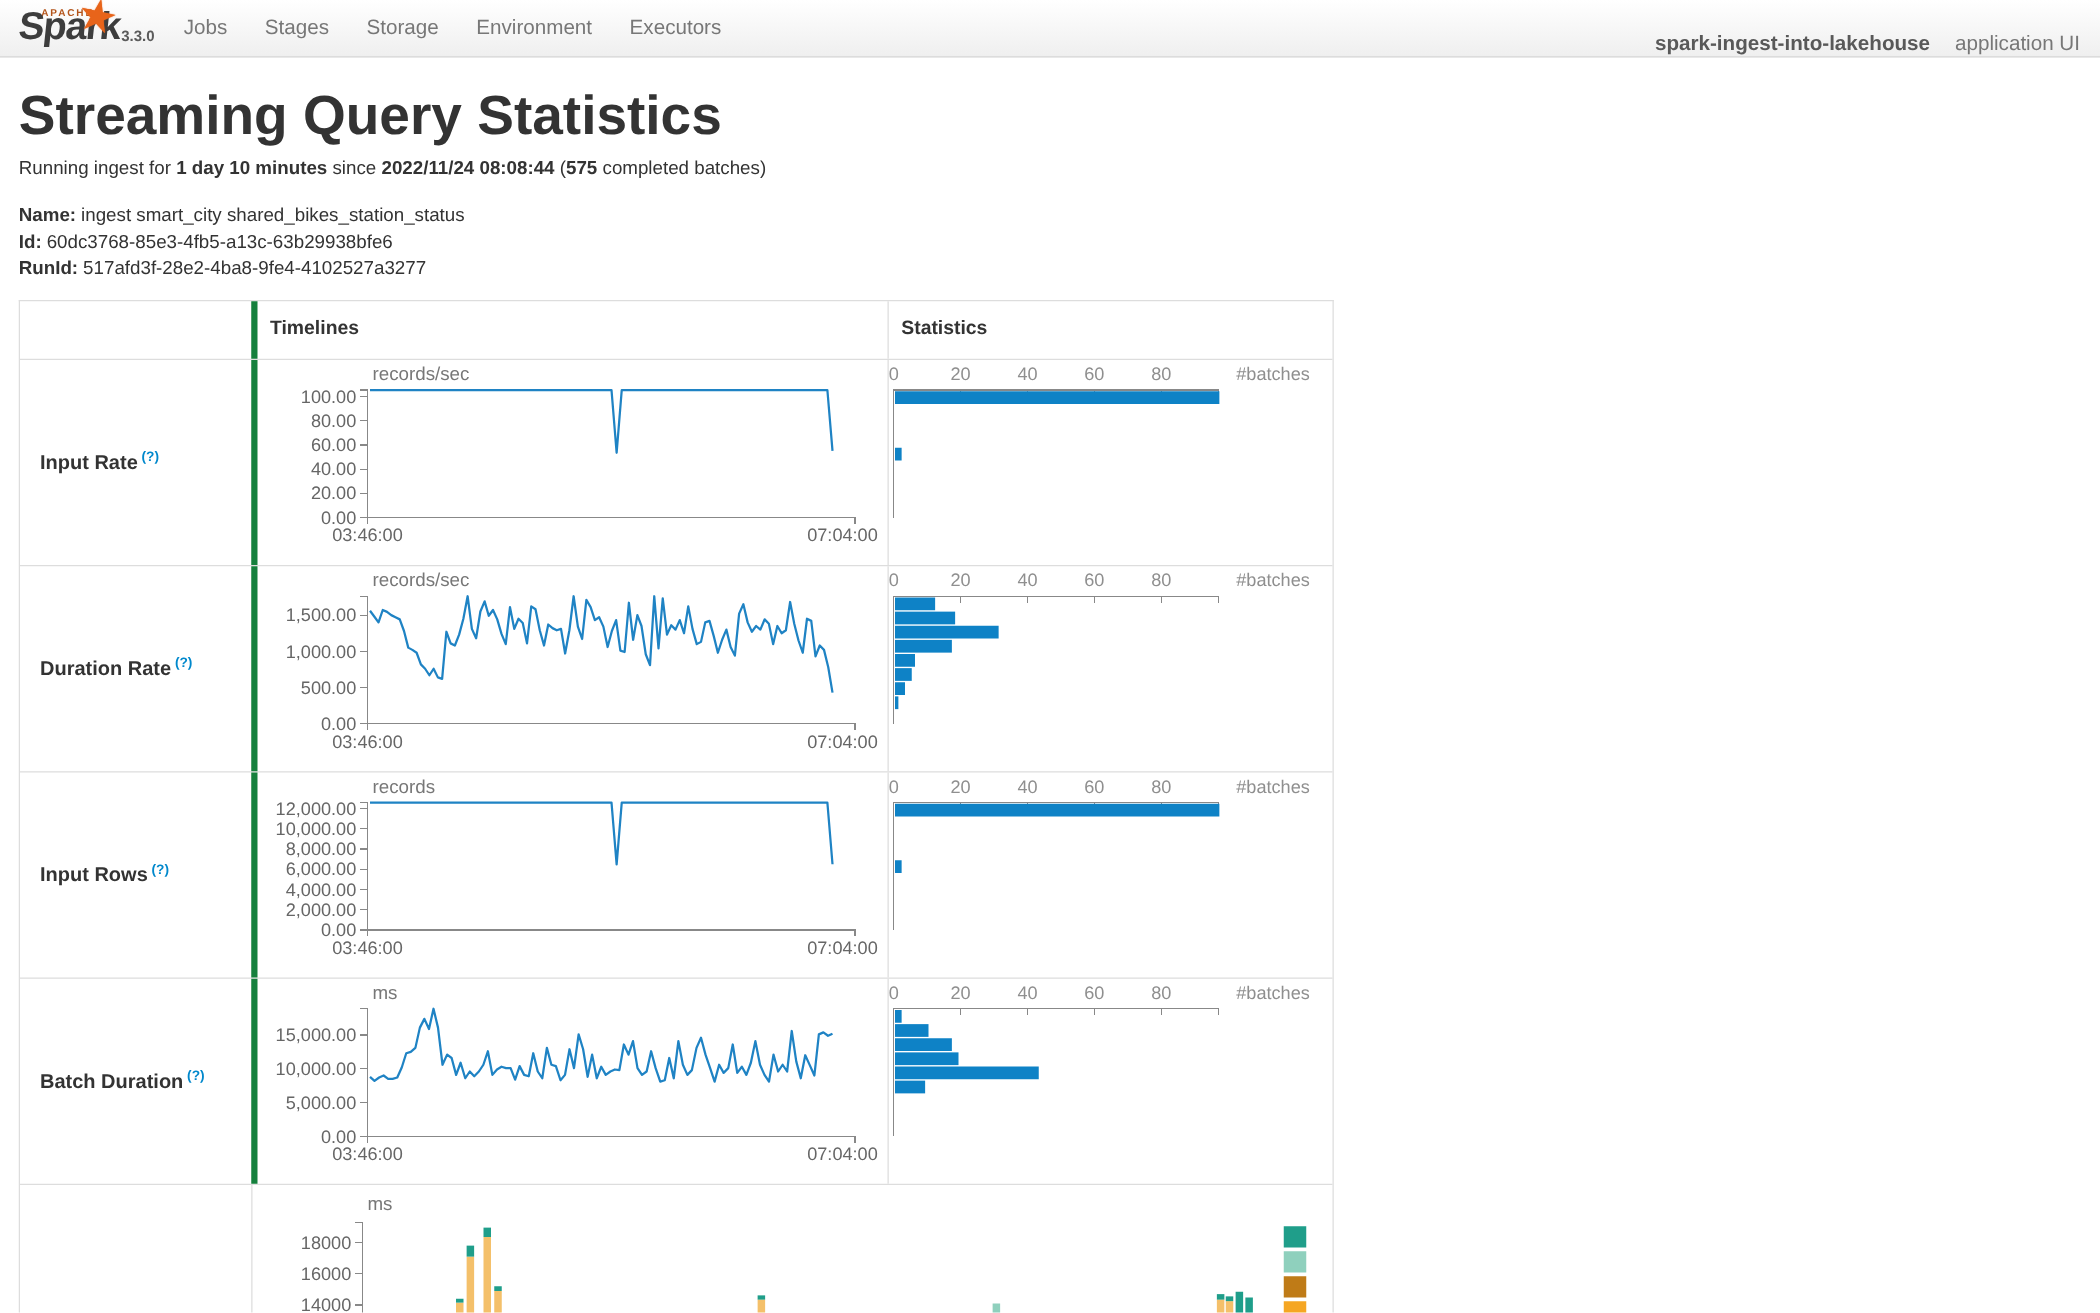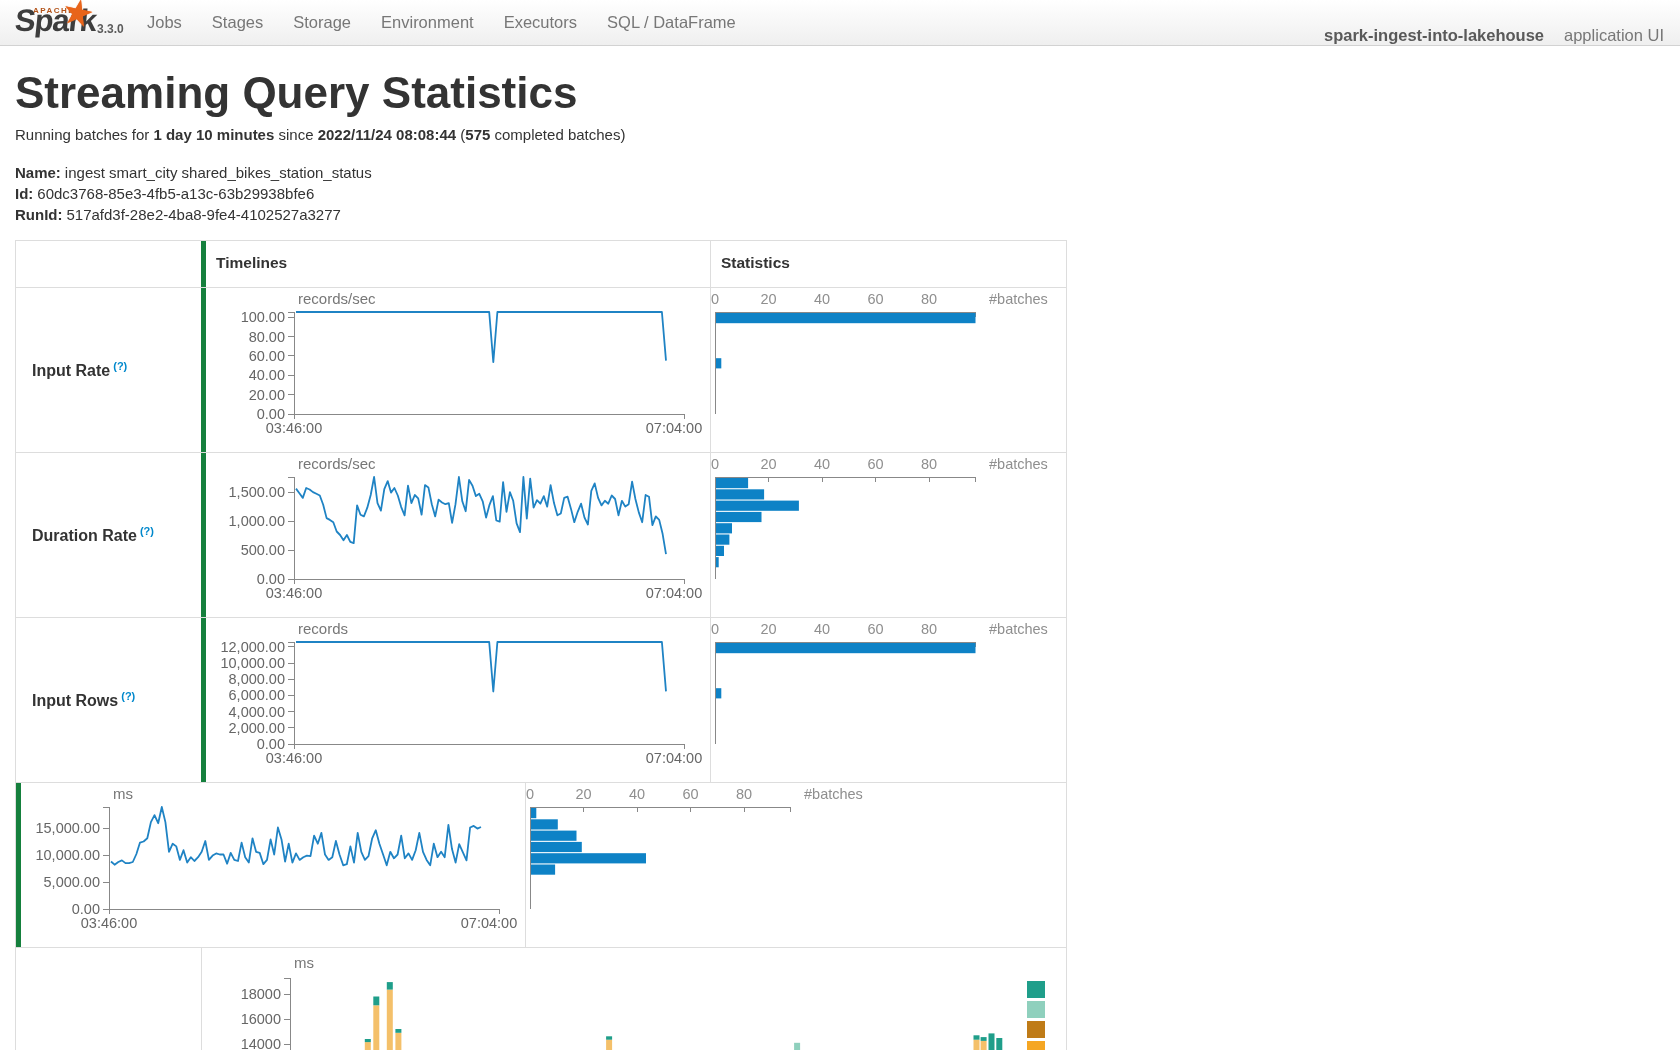--- a/index.html
+++ b/index.html
@@ -67,32 +67,31 @@
     <span class="logo-word">Spark</span>
     <span class="logo-star">★</span>
     <span class="logo-version">3.3.0</span>
   </div>
   <ul class="tabs">
     <li class="tab">Jobs</li>
     <li class="tab">Stages</li>
     <li class="tab">Storage</li>
     <li class="tab">Environment</li>
     <li class="tab">Executors</li>
-    <li class="tab">SQL / DataFrame</li>
   </ul>
   <div class="app-title">
     <span class="strong">spark-ingest-into-lakehouse</span>
     <span class="rest">application UI</span>
   </div>
 </div>
 
 <h2 class="page-title">Streaming Query Statistics</h2>
 
 <div class="running-line">
-  <span>Running batches for </span><b>1 day 10 minutes</b><span> since </span><b>2022/11/24 08:08:44</b><span> (</span><b>575</b><span> completed batches)</span>
+  <span>Running ingest for </span><b>1 day 10 minutes</b><span> since </span><b>2022/11/24 08:08:44</b><span> (</span><b>575</b><span> completed batches)</span>
 </div>
 
 <div class="meta">
   <div class="meta-row">
     <b>Name:</b><span class="val">ingest smart_city shared_bikes_station_status</span>
   </div>
   <div class="meta-row">
     <b>Id:</b><span class="val">60dc3768-85e3-4fb5-a13c-63b29938bfe6</span>
   </div>
   <div class="meta-row">
@@ -247,20 +246,23 @@
             <line class="axis" x1="218" x2="218" y1="24" y2="29"></line>
             <text class="htick" text-anchor="middle" x="218" y="16">80</text>
             <text class="htick" x="278" y="16">#batches</text>
             <rect x="5" y="25.0" width="259.5" height="10.2" fill="#0e82c6"></rect>
             <rect x="5" y="70.2" width="5.3" height="10.2" fill="#0e82c6"></rect>
           </svg></div>
     </div>
   </div>
 
   <div class="t-row body">
+    <div class="cell c1">
+      <div class="row-label"><span>Batch Duration</span><span class="help">(?)</span></div>
+    </div>
     <div class="cell c2">
       <div class="chart"><svg width="509" height="165" viewBox="0 0 509 165">
             <text class="unit" x="92" y="16">ms</text>
             <path class="axis" d="M82,24H88V126H478V131"></path>
             <line class="axis" x1="88" y1="126" x2="88" y2="131"></line>
             <line class="axis" x1="82" x2="88" y1="126.0" y2="126.0"></line>
             <text class="tick" text-anchor="end" x="79" y="131.0">0.00</text>
             <line class="axis" x1="82" x2="88" y1="99.0" y2="99.0"></line>
             <text class="tick" text-anchor="end" x="79" y="104.0">5,000.00</text>
             <line class="axis" x1="82" x2="88" y1="72.0" y2="72.0"></line>

